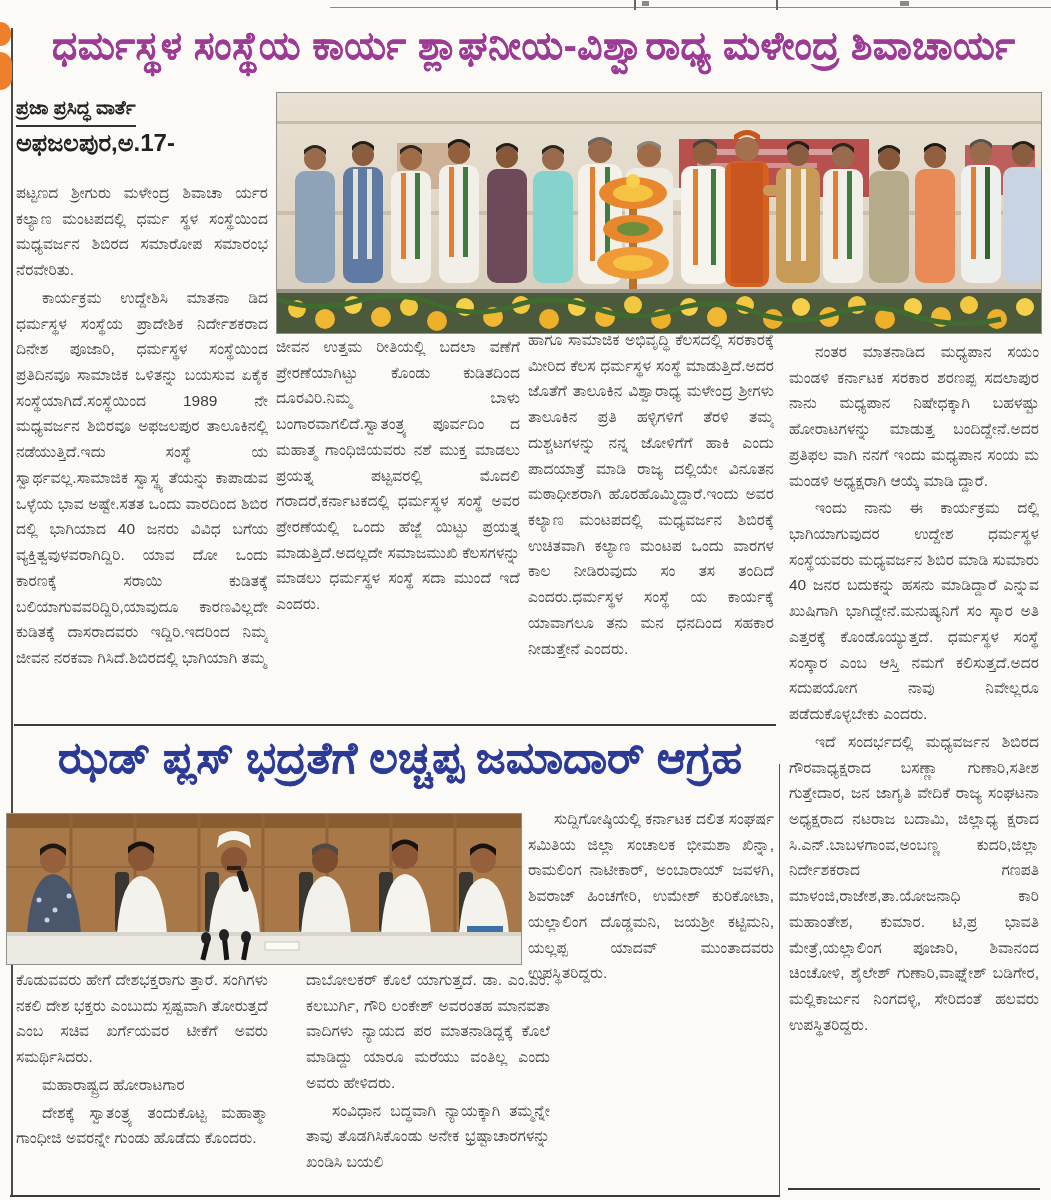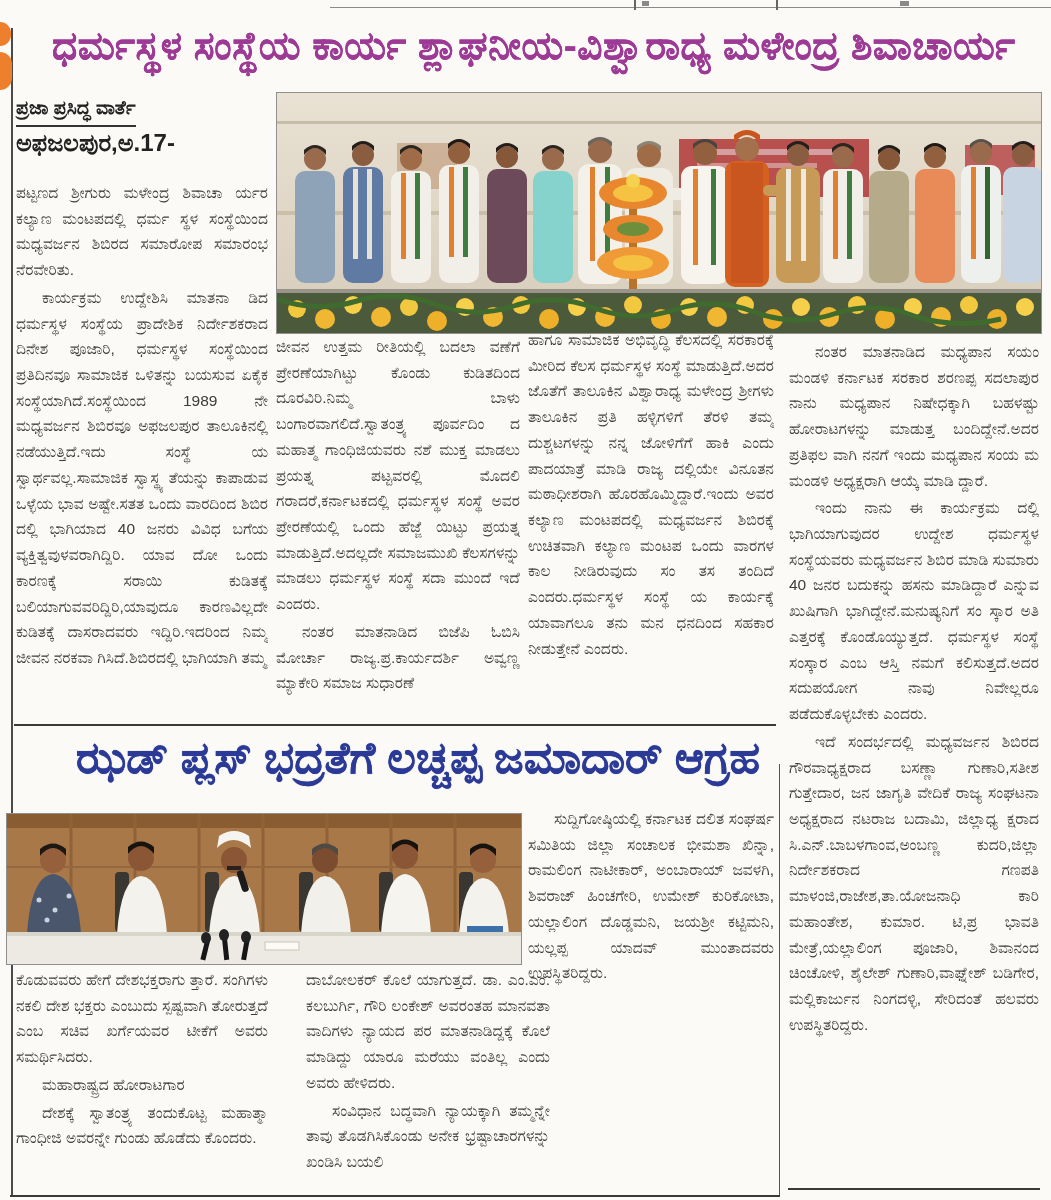--- a/index.html
+++ b/index.html
@@ -12,21 +12,21 @@
   .abs{position:absolute;}
   
   .headline1{
     left:22px;top:24px;width:1022px;height:66px;
     font-size:39px;font-weight:bold;color:#9c3a96;
     letter-spacing:.5px;white-space:nowrap;overflow:hidden;
     text-shadow:0 0 .6px #9c3a96;
     margin-left:30px;
   }
   .headline2{
-    left:44px;top:733px;width:748px;height:78px;
+    left:26px;top:733px;width:748px;height:78px;
     font-size:44px;font-weight:bold;color:#2b3a96;
     text-align:center;white-space:nowrap;overflow:hidden;
     text-shadow:0 0 .7px #2b3a96;
   }
   .byline{
     left:16px;top:97px;font-size:19px;font-weight:bold;color:#222;
     border-bottom:2px solid #333;padding-bottom:6px;
   }
   .dateline{left:16px;top:129px;font-size:24px;font-weight:bold;color:#222;}
   .col{
@@ -249,21 +249,20 @@
         <circle cx="692" cy="212" r="9" fill="#f2c93e"></circle>
         <circle cx="720" cy="226" r="10" fill="#eeb028"></circle>
         <circle cx="748" cy="214" r="9" fill="#f6d04a"></circle>
     <path d="M0 206 q40 14 80 2 q40 -12 80 4 q40 14 80 0 q40 -12 80 4 q40 14 80 0 q40 -12 80 4 q40 14 80 0 q40 -12 80 4 q40 12 84 2" stroke="#3f6b2e" stroke-width="5" fill="none"></path>
   </g>
 </svg>
 </div>
 
 <div class="abs col c2">
   <p>ಜೀವನ ಉತ್ತಮ ರೀತಿಯಲ್ಲಿ ಬದಲಾ ವಣೆಗೆ ಪ್ರೇರಣೆಯಾಗಿಟ್ಟು ಕೊಂಡು ಕುಡಿತದಿಂದ ದೂರವಿರಿ.ನಿಮ್ಮ ಬಾಳು ಬಂಗಾರವಾಗಲಿದೆ.ಸ್ವಾತಂತ್ರ್ಯ ಪೂರ್ವದಿಂ ದ ಮಹಾತ್ಮ ಗಾಂಧಿಜಿಯವರು ನಶೆ ಮುಕ್ತ ಮಾಡಲು ಪ್ರಯತ್ನ ಪಟ್ಟವರಲ್ಲಿ ಮೊದಲಿ ಗರಾದರೆ,ಕರ್ನಾಟಕದಲ್ಲಿ ಧರ್ಮಸ್ಥಳ ಸಂಸ್ಥೆ ಅವರ ಪ್ರೇರಣೆಯಲ್ಲಿ ಒಂದು ಹೆಜ್ಜೆ ಯಿಟ್ಟು ಪ್ರಯತ್ನ ಮಾಡುತ್ತಿದೆ.ಅದಲ್ಲದೇ ಸಮಾಜಮುಖಿ ಕೆಲಸಗಳನ್ನು ಮಾಡಲು ಧರ್ಮಸ್ಥಳ ಸಂಸ್ಥೆ ಸದಾ ಮುಂದೆ ಇದೆ ಎಂದರು.</p>
-  <p class="indent">ನಂತರ ಮಾತನಾಡಿದ ಬಿಜೆಪಿ ಓಬಿಸಿ ಮೋರ್ಚಾ ರಾಜ್ಯ.ಪ್ರ.ಕಾರ್ಯದರ್ಶಿ ಅವ್ವಣ್ಣ ಮ್ಯಾಕೇರಿ ಸಮಾಜ ಸುಧಾರಣೆ</p>
 </div>
 
 <div class="abs col c3">
   <p>ಹಾಗೂ ಸಾಮಾಜಿಕ ಅಭಿವೃದ್ಧಿ ಕೆಲಸದಲ್ಲಿ ಸರಕಾರಕ್ಕೆ ಮೀರಿದ ಕೆಲಸ ಧರ್ಮಸ್ಥಳ ಸಂಸ್ಥೆ ಮಾಡುತ್ತಿದೆ.ಅದರ ಜೊತೆಗೆ ತಾಲೂಕಿನ ವಿಶ್ವಾರಾಧ್ಯ ಮಳೇಂದ್ರ ಶ್ರೀಗಳು ತಾಲೂಕಿನ ಪ್ರತಿ ಹಳ್ಳಿಗಳಿಗೆ ತೆರಳಿ ತಮ್ಮ ದುಶ್ಚಟಗಳನ್ನು ನನ್ನ ಜೋಳಿಗೆಗೆ ಹಾಕಿ ಎಂದು ಪಾದಯಾತ್ರೆ ಮಾಡಿ ರಾಜ್ಯ ದಲ್ಲಿಯೇ ವಿನೂತನ ಮಠಾಧೀಶರಾಗಿ ಹೊರಹೊಮ್ಮಿದ್ದಾರೆ.ಇಂದು ಅವರ ಕಲ್ಯಾಣ ಮಂಟಪದಲ್ಲಿ ಮಧ್ಯವರ್ಜನ ಶಿಬಿರಕ್ಕೆ ಉಚಿತವಾಗಿ ಕಲ್ಯಾಣ ಮಂಟಪ ಒಂದು ವಾರಗಳ ಕಾಲ ನೀಡಿರುವುದು ಸಂ ತಸ ತಂದಿದೆ ಎಂದರು.ಧರ್ಮಸ್ಥಳ ಸಂಸ್ಥೆ ಯ ಕಾರ್ಯಕ್ಕೆ ಯಾವಾಗಲೂ ತನು ಮನ ಧನದಿಂದ ಸಹಕಾರ ನೀಡುತ್ತೇನೆ ಎಂದರು.</p>
 </div>
 
 <div class="abs col c4">
   <p class="indent">ನಂತರ ಮಾತನಾಡಿದ ಮಧ್ಯಪಾನ ಸಯಂ ಮಂಡಳಿ ಕರ್ನಾಟಕ ಸರಕಾರ ಶರಣಪ್ಪ ಸದಲಾಪುರ ನಾನು ಮಧ್ಯಪಾನ ನಿಷೇಧಕ್ಕಾಗಿ ಬಹಳಷ್ಟು ಹೋರಾಟಗಳನ್ನು ಮಾಡುತ್ತ ಬಂದಿದ್ದೇನೆ.ಅದರ ಪ್ರತಿಫಲ ವಾಗಿ ನನಗೆ ಇಂದು ಮಧ್ಯಪಾನ ಸಂಯ ಮ ಮಂಡಳಿ ಅಧ್ಯಕ್ಷರಾಗಿ ಆಯ್ಕೆ ಮಾಡಿ ದ್ದಾರೆ.</p>
   <p class="indent">ಇಂದು ನಾನು ಈ ಕಾರ್ಯಕ್ರಮ ದಲ್ಲಿ ಭಾಗಿಯಾಗುವುದರ ಉದ್ದೇಶ ಧರ್ಮಸ್ಥಳ ಸಂಸ್ಥೆಯವರು ಮಧ್ಯವರ್ಜನ ಶಿಬಿರ ಮಾಡಿ ಸುಮಾರು 40 ಜನರ ಬದುಕನ್ನು ಹಸನು ಮಾಡಿದ್ದಾರೆ ಎನ್ನುವ ಖುಷಿಗಾಗಿ ಭಾಗಿದ್ದೇನೆ.ಮನುಷ್ಯನಿಗೆ ಸಂ ಸ್ಕಾರ ಅತಿ ಎತ್ತರಕ್ಕೆ ಕೊಂಡೊಯ್ಯುತ್ತದೆ. ಧರ್ಮಸ್ಥಳ ಸಂಸ್ಥೆ ಸಂಸ್ಕಾರ ಎಂಬ ಆಸ್ತಿ ನಮಗೆ ಕಲಿಸುತ್ತದೆ.ಅದರ ಸದುಪಯೋಗ ನಾವು ನಿವೇಲ್ಲರೂ ಪಡೆದುಕೊಳ್ಳಬೇಕು ಎಂದರು.</p>
   <p class="indent">ಇದೆ ಸಂದರ್ಭದಲ್ಲಿ ಮಧ್ಯವರ್ಜನ ಶಿಬಿರದ ಗೌರವಾಧ್ಯಕ್ಷರಾದ ಬಸಣ್ಣಾ ಗುಣಾರಿ,ಸತೀಶ ಗುತ್ತೇದಾರ, ಜನ ಜಾಗೃತಿ ವೇದಿಕೆ ರಾಜ್ಯ ಸಂಘಟನಾ ಅಧ್ಯಕ್ಷರಾದ ನಟರಾಜ ಬದಾಮಿ, ಜಿಲ್ಲಾಧ್ಯ ಕ್ಷರಾದ ಸಿ.ಎನ್.ಬಾಬಳಗಾಂವ,ಅಂಬಣ್ಣ ಕುದರಿ,ಜಿಲ್ಲಾ ನಿರ್ದೇಶಕರಾದ ಗಣಪತಿ ಮಾಳಂಜಿ,ರಾಜೇಶ,ತಾ.ಯೋಜನಾಧಿ ಕಾರಿ ಮಹಾಂತೇಶ, ಕುಮಾರ. ಟಿ,ಪ್ರ ಭಾವತಿ ಮೇತ್ರೆ,ಯಲ್ಲಾಲಿಂಗ ಪೂಜಾರಿ, ಶಿವಾನಂದ ಚಿಂಚೋಳಿ, ಶೈಲೇಶ್ ಗುಣಾರಿ,ವಾಘ್ನೇಶ್ ಬಡಿಗೇರ, ಮಲ್ಲಿಕಾರ್ಜುನ ನಿಂಗದಳ್ಳಿ, ಸೇರಿದಂತೆ ಹಲವರು ಉಪಸ್ಥಿತರಿದ್ದರು.</p>

